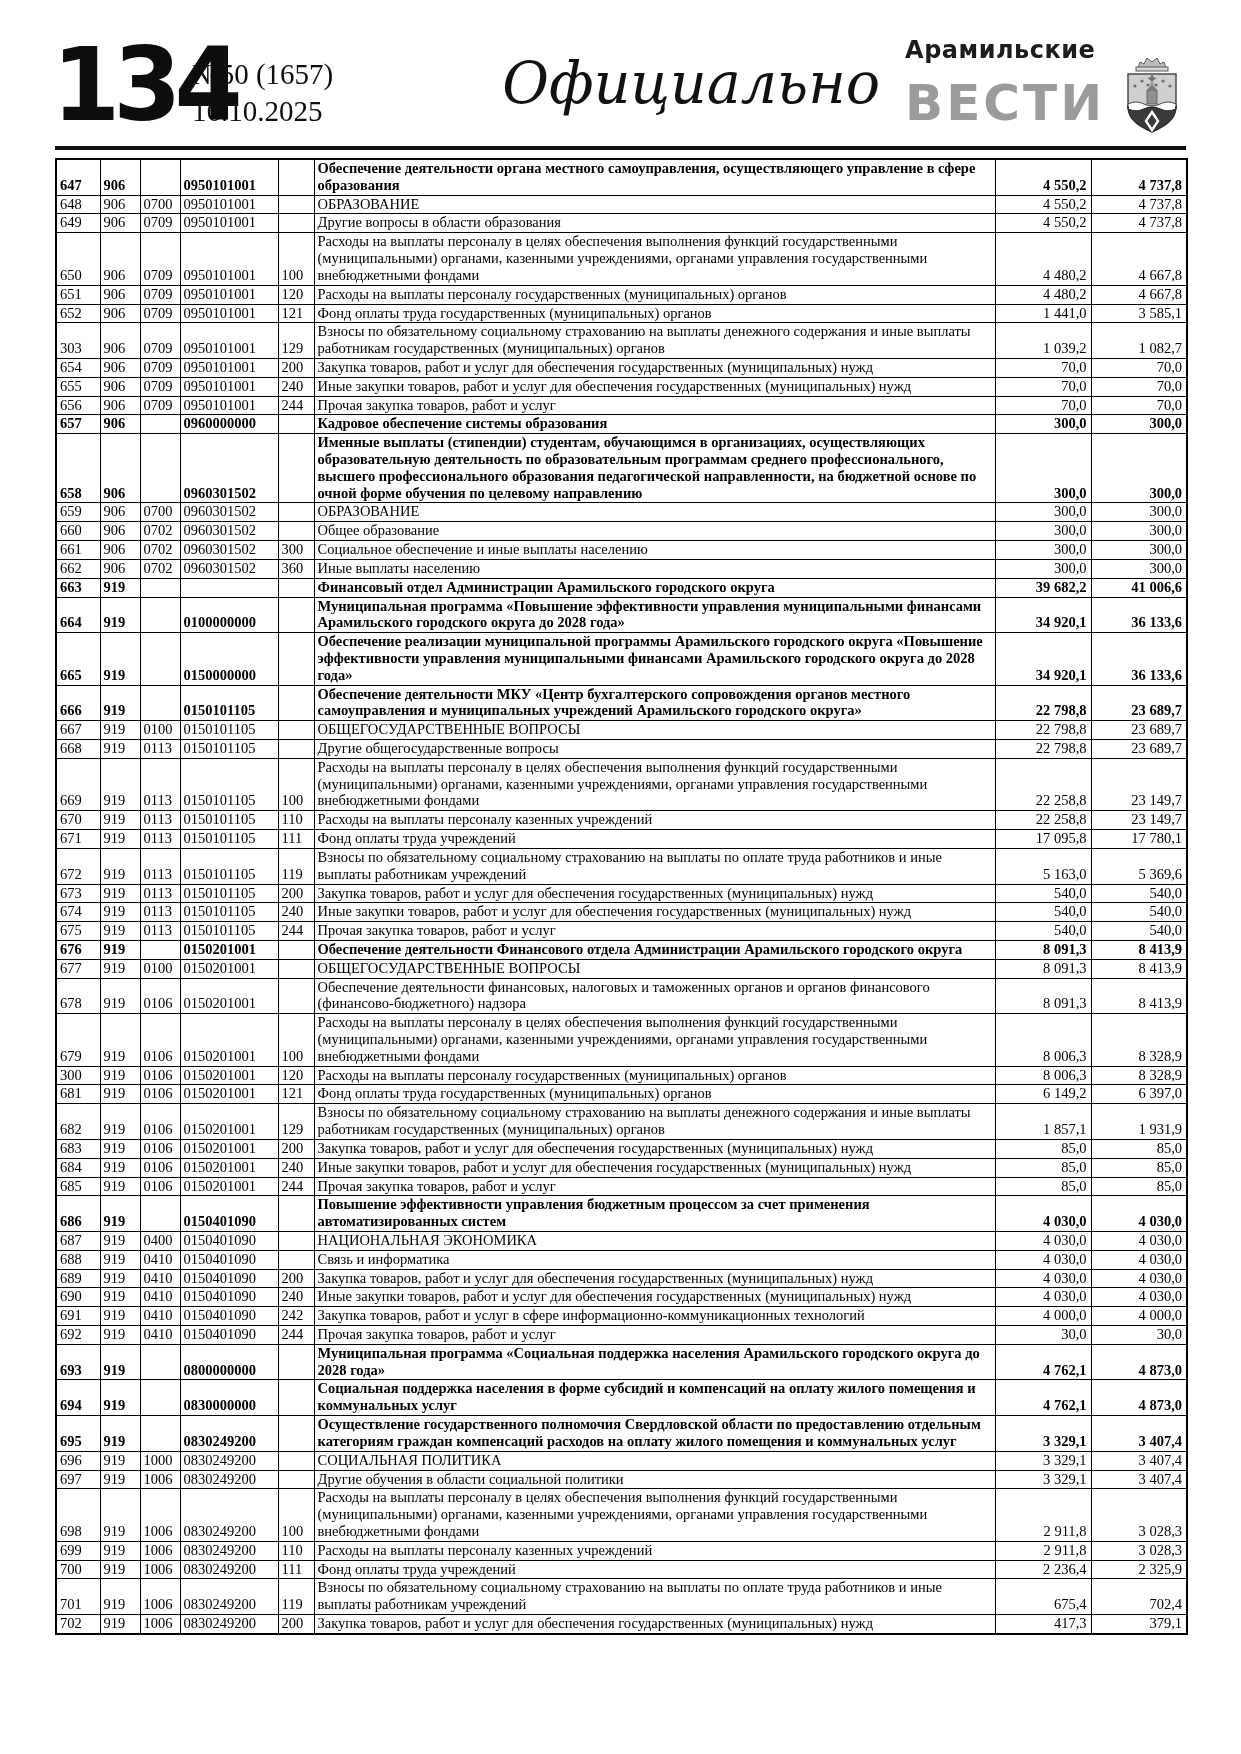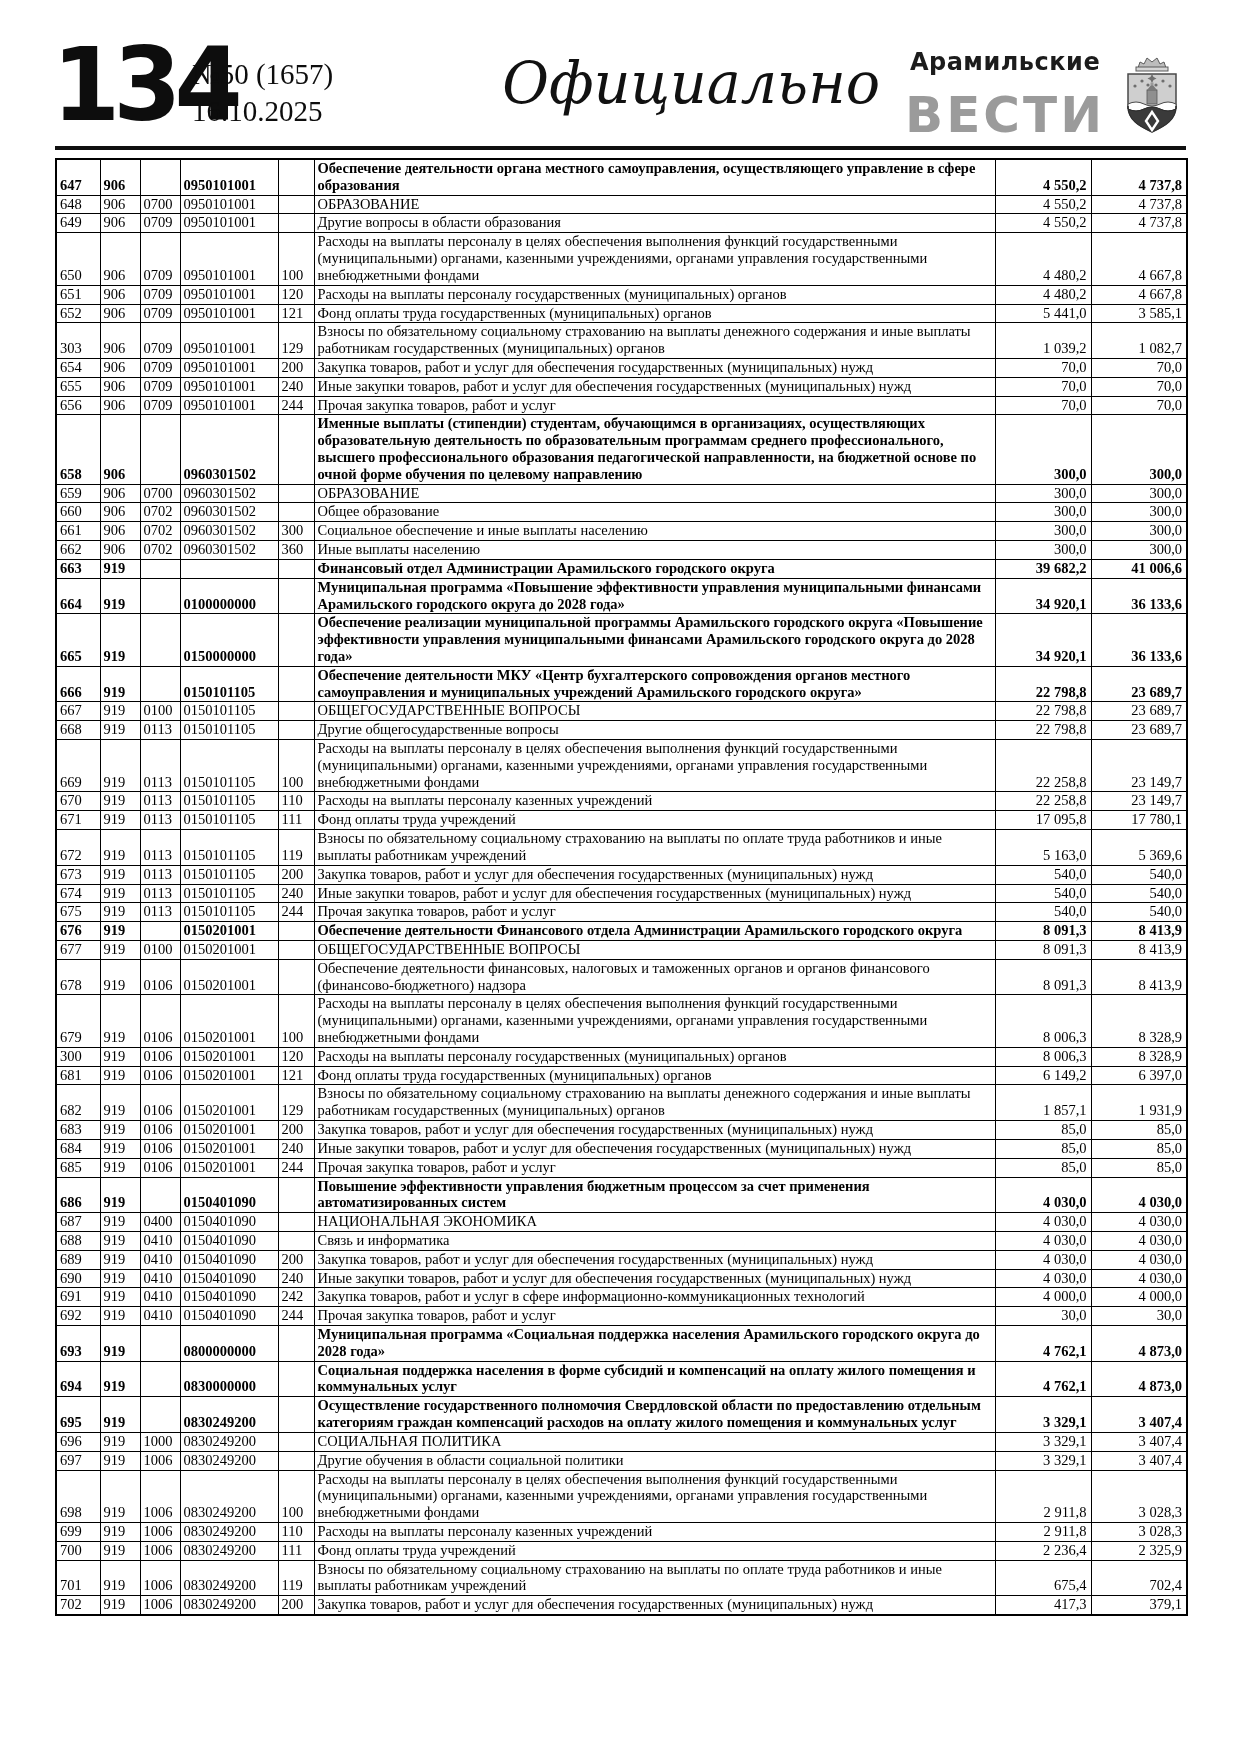--- a/index.html
+++ b/index.html
@@ -18,21 +18,21 @@
   .hdr-issue{
     position:absolute;left:192px;top:56px;
     font-size:29px;line-height:37px;color:#0d0d0d;white-space:nowrap;
   }
   .hdr-section{
     position:absolute;left:420px;top:48px;width:460px;text-align:right;
     font-family:"DejaVu Serif", serif;font-style:italic;
     font-size:57px;line-height:70px;color:#111;
   }
   .brand{
-    position:absolute;right:136px;top:50px;text-align:center;
+    position:absolute;right:136px;top:38px;text-align:left;
   }
   .brand-top{
     font-family:"DejaVu Sans", sans-serif;font-weight:bold;
     font-size:24px;line-height:25px;color:#1c1c1c;letter-spacing:0.5px;
   }
   .brand-bottom{
     font-family:"DejaVu Sans", sans-serif;font-weight:bold;
     font-size:50px;line-height:48px;color:#9b9b9b;letter-spacing:3px;
     margin-top:16px;
   }
@@ -168,21 +168,21 @@
         <td class="num">4 480,2</td>
         <td class="num">4 667,8</td>
       </tr>
       <tr>
         <td>652</td>
         <td>906</td>
         <td>0709</td>
         <td>0950101001</td>
         <td>121</td>
         <td>Фонд оплаты труда государственных (муниципальных) органов</td>
-        <td class="num">5 441,0</td>
+        <td class="num">1 441,0</td>
         <td class="num">3 585,1</td>
       </tr>
       <tr>
         <td>303</td>
         <td>906</td>
         <td>0709</td>
         <td>0950101001</td>
         <td>129</td>
         <td>Взносы по обязательному социальному страхованию на выплаты денежного содержания и иные выплаты работникам государственных (муниципальных) органов</td>
         <td class="num">1 039,2</td>
@@ -210,20 +210,30 @@
       </tr>
       <tr>
         <td>656</td>
         <td>906</td>
         <td>0709</td>
         <td>0950101001</td>
         <td>244</td>
         <td>Прочая закупка товаров, работ и услуг</td>
         <td class="num">70,0</td>
         <td class="num">70,0</td>
+      </tr>
+      <tr class="bold">
+        <td>657</td>
+        <td>906</td>
+        <td></td>
+        <td>0960000000</td>
+        <td></td>
+        <td>Кадровое обеспечение системы образования</td>
+        <td class="num">300,0</td>
+        <td class="num">300,0</td>
       </tr>
       <tr class="bold">
         <td>658</td>
         <td>906</td>
         <td></td>
         <td>0960301502</td>
         <td></td>
         <td>Именные выплаты (стипендии) студентам, обучающимся в организациях, осуществляющих образовательную деятельность по образовательным программам среднего профессионального, высшего профессионального образования педагогической направленности, на бюджетной основе по очной форме обучения по целевому направлению</td>
         <td class="num">300,0</td>
         <td class="num">300,0</td>

